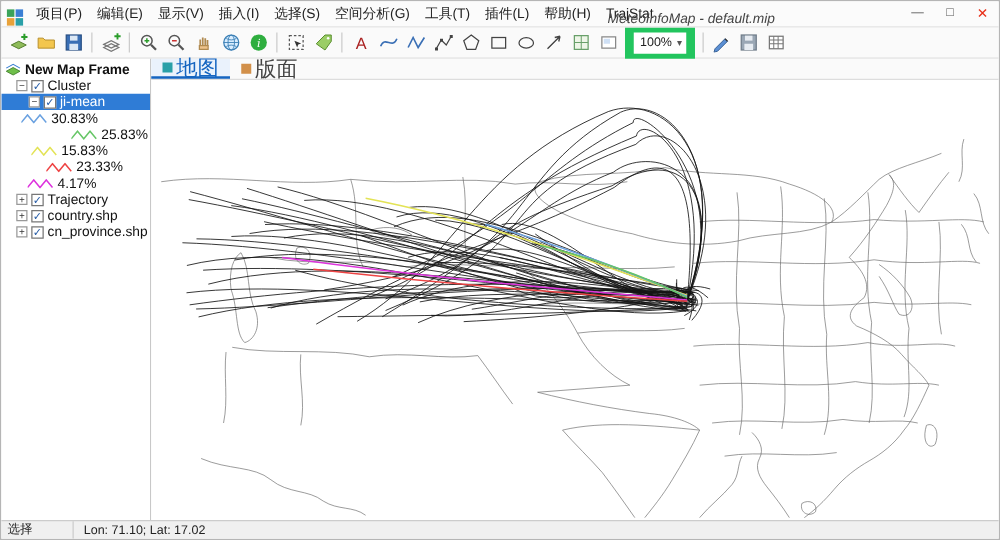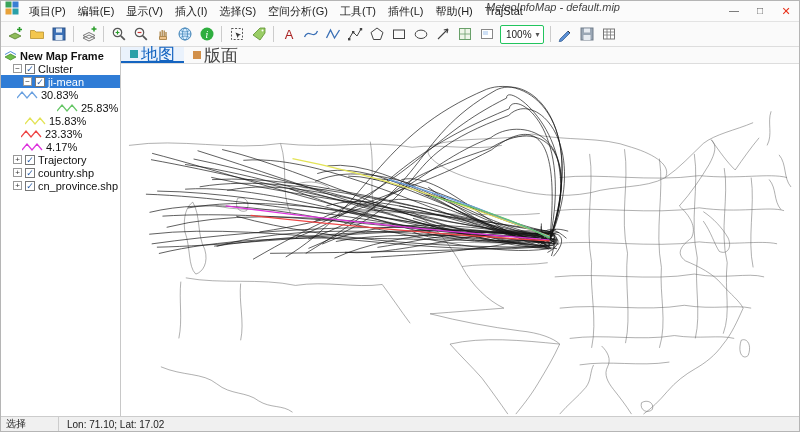--- a/index.html
+++ b/index.html
@@ -1,29 +1,29 @@
 <!DOCTYPE html>
 <html><head>
 <meta charset="utf-8">
 <style>
   html,body{margin:0;padding:0;background:#dcdcdc;font-family:"Liberation Sans","DejaVu Sans",sans-serif;}
   .app{width:800px;height:432px;background:#fff;display:flex;flex-direction:column;overflow:hidden;border:1px solid #b5b5b5;box-sizing:border-box;}
   
-  .titlebar{height:20px;display:flex;align-items:flex-start;background:#fbfbfb;border-bottom:1px solid #e3e3e3;position:relative;flex:0 0 auto;font-size:11px;color:#222;}
+  .titlebar{height:20px;display:flex;align-items:flex-end;background:#fbfbfb;border-bottom:1px solid #e3e3e3;position:relative;flex:0 0 auto;font-size:11px;color:#222;}
   .appicon{width:14px;height:14px;margin:0 4px 0 4px;flex:0 0 auto;}
   .menu{padding:0 6px;height:20px;line-height:20px;cursor:default;white-space:nowrap;}
   .wtitle{position:absolute;left:552px;transform:translateX(-50%);color:#444;white-space:nowrap;font-size:11px;font-style:italic;}
   .wbtns{margin-left:auto;display:flex;height:20px;}
   .wbtn{width:26px;text-align:center;line-height:20px;font-size:10px;color:#555;}
   .wbtn.close{color:#e8311a;font-size:11px;}
   
   .toolbar{height:24px;display:flex;align-items:center;background:#fafafa;border-bottom:1px solid #ddd;padding-left:3px;flex:0 0 auto;gap:1px;}
   .tbtn{width:21px;height:21px;display:flex;align-items:center;justify-content:center;border:none;background:transparent;padding:0;border-radius:2px;}
   .sep{width:1px;height:16px;background:#ccc;margin:0 3px;flex:0 0 auto;}
-  .zoombox{display:flex;align-items:center;border:1px solid #22c55e;background:#fff;height:17px;padding:0 3px 0 5px;font-size:10px;color:#222;margin:0 2px;border-radius:2px;}
+  .zoombox{display:flex;align-items:center;border:7px solid #22c55e;background:#fff;height:17px;padding:0 3px 0 5px;font-size:10px;color:#222;margin:0 2px;border-radius:2px;}
   .zoombox .arrow{font-size:8px;color:#555;margin-left:4px;}
   
   .main{flex:1 1 auto;display:flex;min-height:0;}
   .sidebar{width:119px;flex:0 0 auto;border-right:1px solid #c8c8c8;background:#fff;padding-top:2px;font-size:11px;color:#111;overflow:hidden;}
   .trow{height:13px;display:flex;align-items:center;gap:3px;white-space:nowrap;cursor:default;}
   .trow.selected{background:#2f7cd6;color:#fff;}
   .bold{font-weight:bold;}
   .expander{width:9px;height:9px;border:1px solid #999;background:#fff;color:#333;font-size:8px;line-height:8px;text-align:center;box-sizing:border-box;flex:0 0 auto;}
   .cbx{width:10px;height:10px;border:1px solid #777;background:#fff;color:#2b5fa8;font-size:9px;line-height:9px;text-align:center;box-sizing:border-box;flex:0 0 auto;}
   .zig{flex:0 0 auto;}
@@ -257,21 +257,21 @@
             <polyline points="0,7 5,1 10,7 15,1 20,7" fill="none" stroke-width="1.2" stroke="#66c666"></polyline>
           </svg>
         <span>25.83%</span>
       </div>
       <div class="trow" style="padding-left:24px">
         <svg class="zig" width="21" height="8" viewBox="0 0 21 8">
             <polyline points="0,7 5,1 10,7 15,1 20,7" fill="none" stroke-width="1.2" stroke="#e3e356"></polyline>
           </svg>
         <span>15.83%</span>
       </div>
-      <div class="trow" style="padding-left:20px">
+      <div class="trow" style="padding-left:36px">
         <svg class="zig" width="21" height="8" viewBox="0 0 21 8">
             <polyline points="0,7 5,1 10,7 15,1 20,7" fill="none" stroke-width="1.2" stroke="#ee4444"></polyline>
           </svg>
         <span>23.33%</span>
       </div>
       <div class="trow" style="padding-left:21px">
         <svg class="zig" width="21" height="8" viewBox="0 0 21 8">
             <polyline points="0,7 5,1 10,7 15,1 20,7" fill="none" stroke-width="1.2" stroke="#dd33dd"></polyline>
           </svg>
         <span>4.17%</span>

